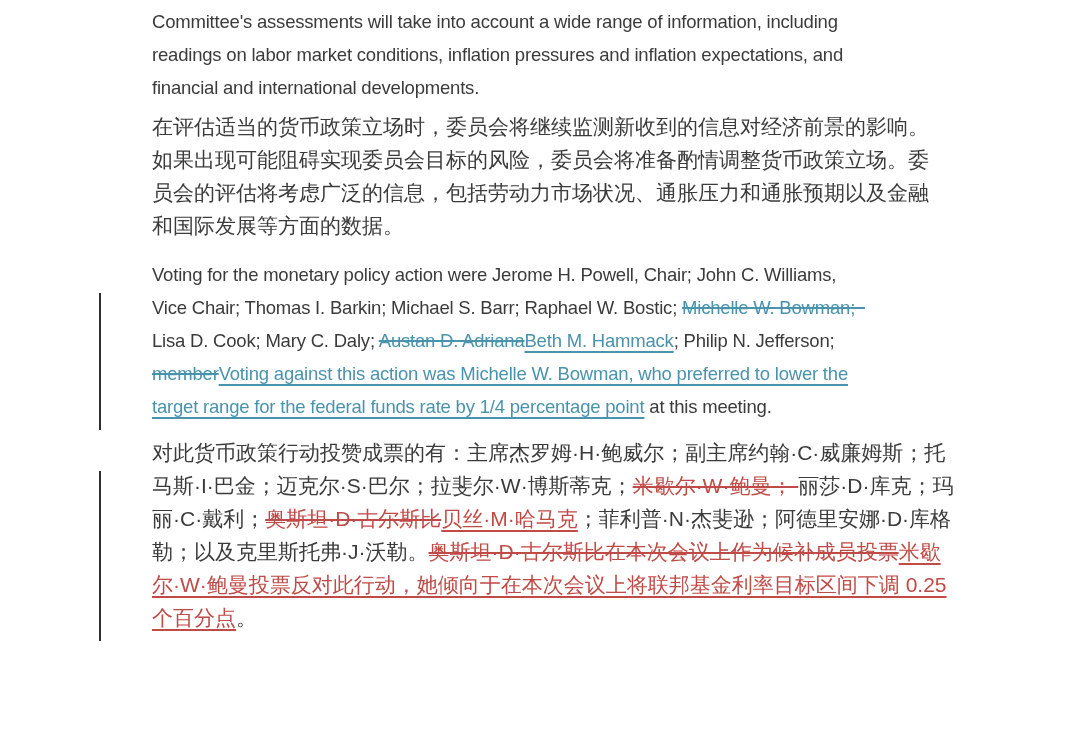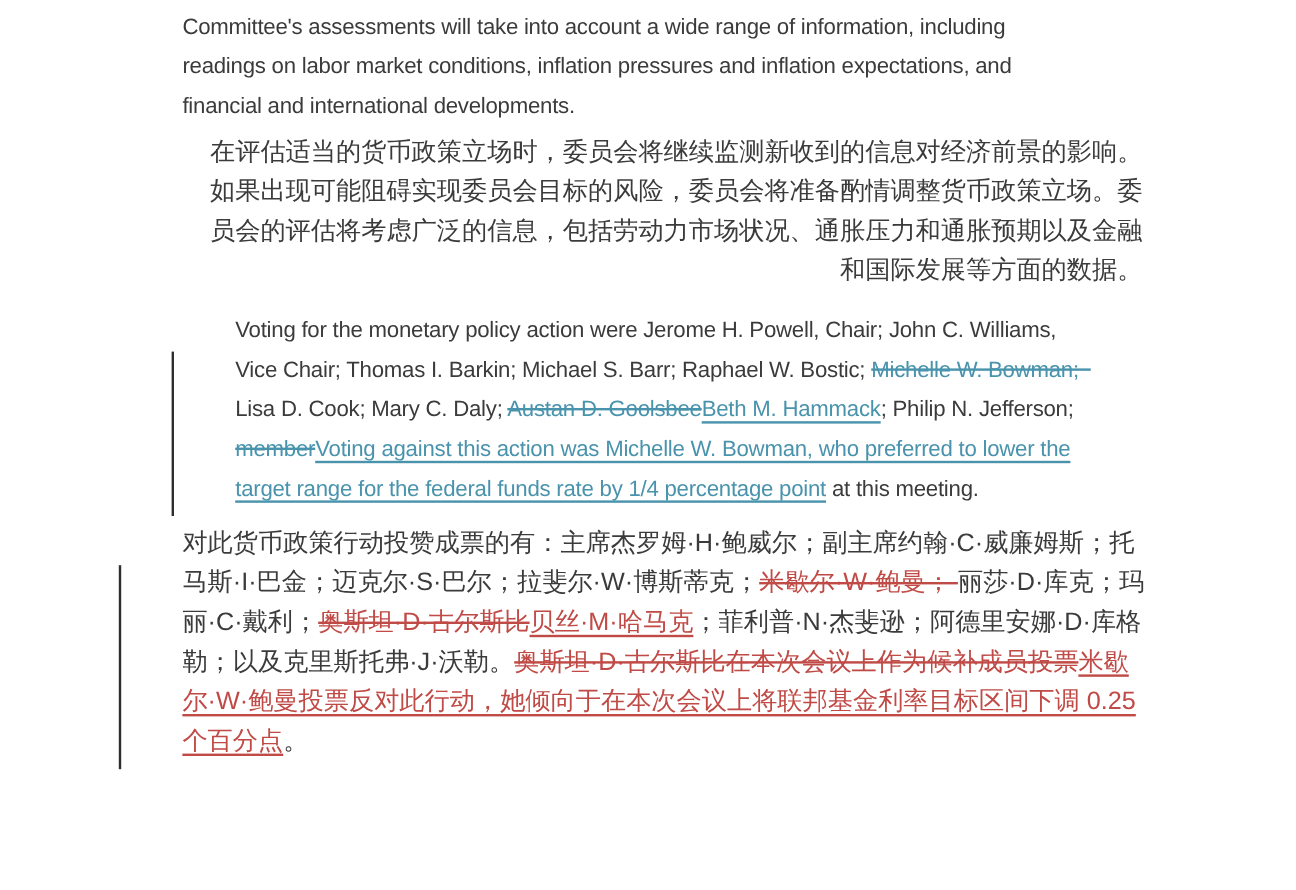--- a/index.html
+++ b/index.html
@@ -21,22 +21,22 @@
     position: relative;
   }
   .doc {
     position: absolute;
     left: 152px;
     top: 0;
     width: 800px;
   }
   .para { position: relative; }
   .doc .para:nth-child(1) { margin-top: 5px; }
-  .doc .para:nth-child(2) { margin-top: 6px; text-align: right; }
-  .doc .para:nth-child(3) { margin-top: 16px; margin-left: 44px; }
+  .doc .para:nth-child(2) { margin-top: 6px; }
+  .doc .para:nth-child(3) { margin-top: 16px; }
   .doc .para:nth-child(4) { margin-top: 13px; }
   .para.en { font-size: 18.5px; letter-spacing: -0.2px; }
   .para.zh { font-size: 21px; }
   .line {
     height: 33px;
     line-height: 33px;
     white-space: nowrap;
   }
   .seg { text-decoration: none; }
   .del {
@@ -71,21 +71,21 @@
     <div class="para zh">
       <div class="line"><span class="seg">在评估适当的货币政策立场时，委员会将继续监测新收到的信息对经济前景的影响。</span></div>
       <div class="line"><span class="seg">如果出现可能阻碍实现委员会目标的风险，委员会将准备酌情调整货币政策立场。委</span></div>
       <div class="line"><span class="seg">员会的评估将考虑广泛的信息，包括劳动力市场状况、通胀压力和通胀预期以及金融</span></div>
       <div class="line"><span class="seg">和国际发展等方面的数据。</span></div>
     </div>
     <div class="para en teal">
       <div class="change-bar"></div>
       <div class="line"><span class="seg">Voting for the monetary policy action were Jerome H. Powell, Chair; John C. Williams,</span></div>
       <div class="line"><span class="seg">Vice Chair; Thomas I. Barkin; Michael S. Barr; Raphael W. Bostic; </span><span class="seg del">Michelle W. Bowman;&nbsp;&nbsp;</span></div>
-      <div class="line"><span class="seg">Lisa D. Cook; Mary C. Daly; </span><span class="seg del">Austan D. Goolsbee</span><span class="seg ins">Beth M. Hammack</span><span class="seg">; Philip N. Jefferson;</span></div>
+      <div class="line"><span class="seg">Lisa D. Cook; Mary C. Daly; </span><span class="seg del">Austan D. Adriana</span><span class="seg ins">Beth M. Hammack</span><span class="seg">; Philip N. Jefferson;</span></div>
       <div class="line"><span class="seg del">member</span><span class="seg ins">Voting against this action was Michelle W. Bowman, who preferred to lower the</span></div>
       <div class="line"><span class="seg ins">target range for the federal funds rate by 1/4 percentage point</span><span class="seg"> at this meeting.</span></div>
     </div>
     <div class="para zh red">
       <div class="change-bar"></div>
       <div class="line"><span class="seg">对此货币政策行动投赞成票的有：主席杰罗姆·H·鲍威尔；副主席约翰·C·威廉姆斯；托</span></div>
       <div class="line"><span class="seg">马斯·I·巴金；迈克尔·S·巴尔；拉斐尔·W·博斯蒂克；</span><span class="seg del">米歇尔·W·鲍曼；&nbsp;</span><span class="seg">丽莎·D·库克；玛</span></div>
       <div class="line"><span class="seg">丽·C·戴利；</span><span class="seg del">奥斯坦·D·古尔斯比</span><span class="seg ins">贝丝·M·哈马克</span><span class="seg">；菲利普·N·杰斐逊；阿德里安娜·D·库格</span></div>
       <div class="line"><span class="seg">勒；以及克里斯托弗·J·沃勒。</span><span class="seg del">奥斯坦·D·古尔斯比在本次会议上作为候补成员投票</span><span class="seg ins">米歇</span></div>
       <div class="line"><span class="seg ins">尔·W·鲍曼投票反对此行动，她倾向于在本次会议上将联邦基金利率目标区间下调 0.25</span></div>

